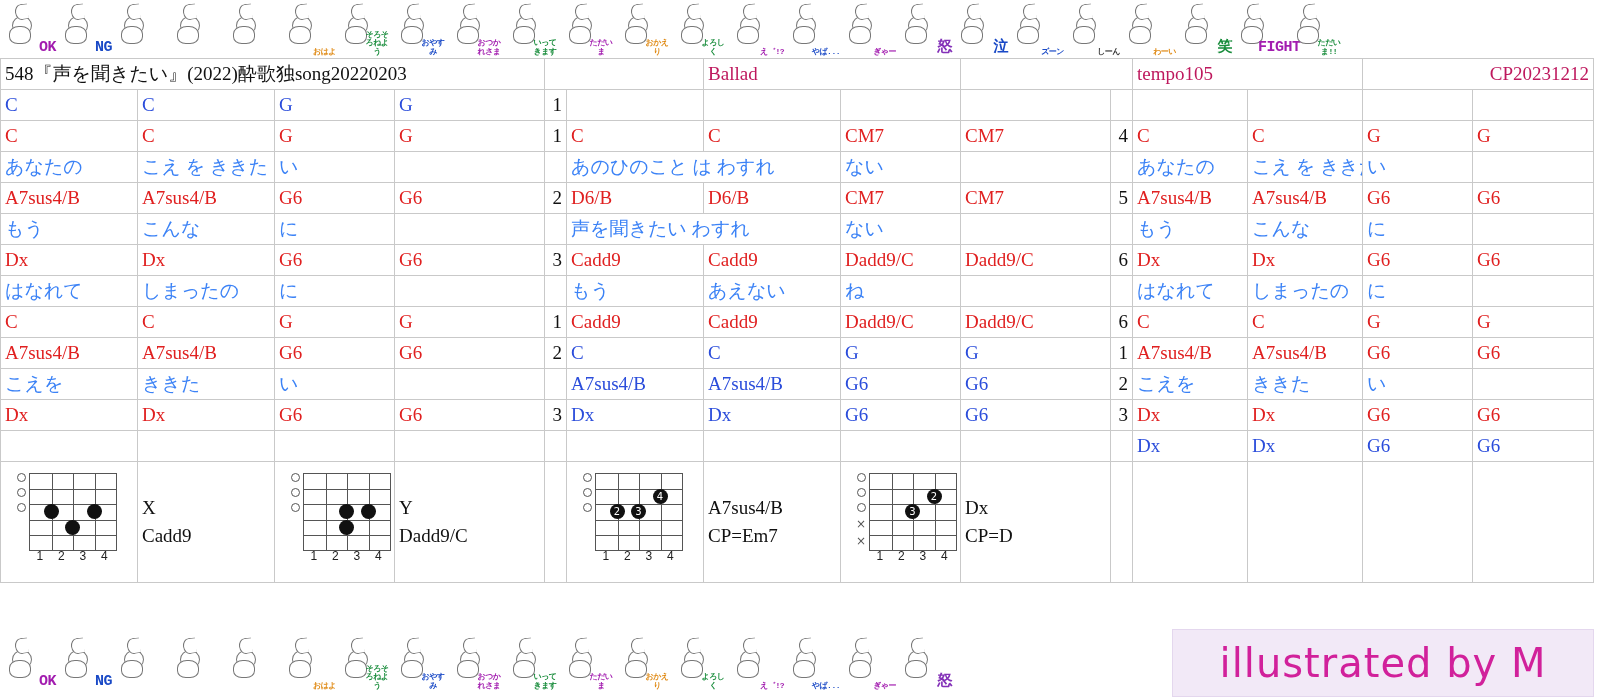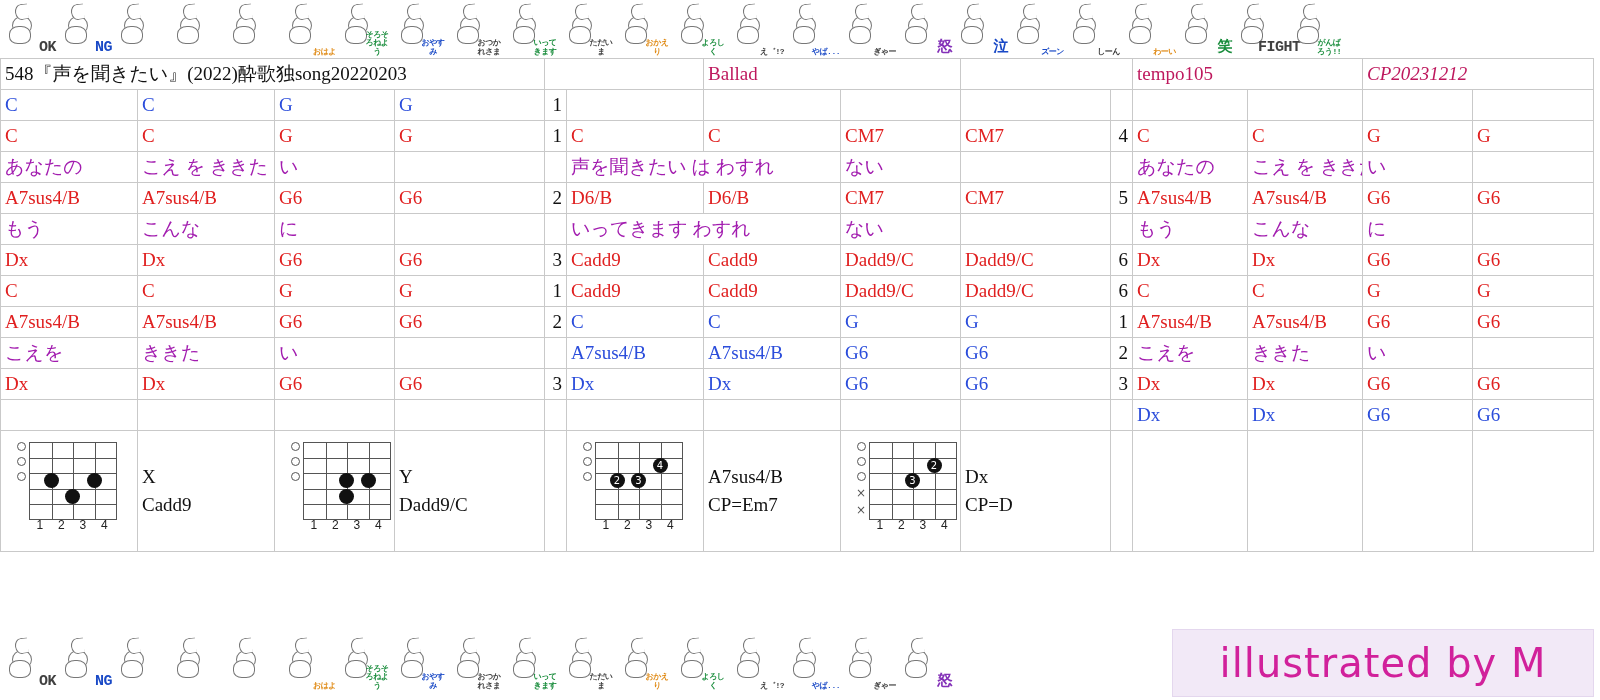--- a/index.html
+++ b/index.html
@@ -36,21 +36,21 @@
   .sticker .body{
     position:absolute;left:5px;top:24px;width:20px;height:16px;
     border:1.4px solid #777;border-radius:45% 45% 40% 40%;background:#fff;
   }
   .sticker .word{
     position:absolute;right:0;bottom:0;max-width:30px;
     font-size:8px;font-weight:bold;letter-spacing:-0.5px;
   }
   .sticker.big .word{font-size:15px;}
 
-  .w-red{color:#404040;} .w-blue{color:#1949c6;} .w-green{color:#188c3b;}
+  .w-red{color:#a21caf;} .w-blue{color:#1949c6;} .w-green{color:#188c3b;}
   .w-pink{color:#e0559a;} .w-orange{color:#e08b16;} .w-purple{color:#8330b8;}
   .w-black{color:#333;}
 
   
   .sheet{
     position:absolute;left:0;top:58px;width:1600px;
   }
   table.grid{
     border-collapse:collapse;table-layout:fixed;width:1593px;
     font-family:"Liberation Serif", serif;
@@ -58,25 +58,25 @@
   table.grid td{
     border:1px solid #c9c9c9;
     padding:1px 4px;
     font-size:19px;
     height:28px;
     vertical-align:middle;
     white-space:nowrap;overflow:hidden;
   }
   .c-red{color:#e02020;}
   .c-blue{color:#2b4ddb;}
-  .lyric{font-size:18px;color:#a21caf;}
+  .lyric{font-size:18px;color:#3b82f6;}
   .num{text-align:right;padding-right:4px;color:#111;font-size:18px;}
   .title-cell{font-size:25px;color:#111;}
   .meta-cell{font-size:19px;color:#be185d;}
-  .right-meta{text-align:left;font-style:italic;}
+  .right-meta{text-align:right;}
 
   
   .diagram-wrap{position:relative;width:118px;height:98px;margin:2px 0 0 6px;}
   .fret{position:absolute;left:18px;top:8px;width:86px;height:76px;
         border:1.5px solid #555;background:#fff;}
   .fret i{position:absolute;background:#555;}
   .vline{width:1px;height:100%;top:0;}
   .hline{height:1px;width:100%;left:0;}
   .dot{position:absolute;width:15px;height:15px;border-radius:50%;
        background:#111;color:#fff;font-size:10px;line-height:15px;
@@ -221,21 +221,21 @@
         <span class="word w-green">笑</span>
       </div>
       <div class="sticker big">
         <span class="bun"></span>
         <span class="body"></span>
         <span class="word w-red">FIGHT</span>
       </div>
       <div class="sticker">
         <span class="bun"></span>
         <span class="body"></span>
-        <span class="word w-green">がんばろう!!</span>
+        <span class="word w-green">ただいま!!</span>
       </div>
     </div>
 
   <div class="sheet">
     <table class="grid">
       <colgroup>
         <col style="width:137px">
           <col style="width:137px">
           <col style="width:120px">
           <col style="width:150px">
@@ -294,21 +294,21 @@
         <td class="c-red">G</td>
         <td class="c-red">G</td>
       </tr>
 
       <tr>
         <td class="lyric">あなたの</td>
         <td class="lyric">こえ を  ききた</td>
         <td class="lyric">い</td>
         <td></td>
         <td></td>
-        <td class="lyric" colspan="2">声を聞きたい は  わすれ</td>
+        <td class="lyric" colspan="2">あのひのこと は  わすれ</td>
         <td class="lyric">ない</td>
         <td></td>
         <td></td>
         <td class="lyric">あなたの</td>
         <td class="lyric">こえ を  ききた</td>
         <td class="lyric">い</td>
         <td></td>
       </tr>
 
       <tr>
@@ -327,21 +327,21 @@
         <td class="c-red">G6</td>
         <td class="c-red">G6</td>
       </tr>
 
       <tr>
         <td class="lyric">もう</td>
         <td class="lyric">こんな</td>
         <td class="lyric">に</td>
         <td></td>
         <td></td>
-        <td class="lyric" colspan="2">いってきます  わすれ</td>
+        <td class="lyric" colspan="2">声を聞きたい  わすれ</td>
         <td class="lyric">ない</td>
         <td></td>
         <td></td>
         <td class="lyric">もう</td>
         <td class="lyric">こんな</td>
         <td class="lyric">に</td>
         <td></td>
       </tr>
 
       <tr>
@@ -354,20 +354,36 @@
         <td class="c-red">Cadd9</td>
         <td class="c-red">Dadd9/C</td>
         <td class="c-red">Dadd9/C</td>
         <td class="num">6</td>
         <td class="c-red">Dx</td>
         <td class="c-red">Dx</td>
         <td class="c-red">G6</td>
         <td class="c-red">G6</td>
       </tr>
 
+      <tr>
+        <td class="lyric">はなれて</td>
+        <td class="lyric">しまったの</td>
+        <td class="lyric">に</td>
+        <td></td>
+        <td></td>
+        <td class="lyric">もう</td>
+        <td class="lyric">あえない</td>
+        <td class="lyric">ね</td>
+        <td></td>
+        <td></td>
+        <td class="lyric">はなれて</td>
+        <td class="lyric">しまったの</td>
+        <td class="lyric">に</td>
+        <td></td>
+      </tr>
 
       <tr>
         <td class="c-red">C</td>
         <td class="c-red">C</td>
         <td class="c-red">G</td>
         <td class="c-red">G</td>
         <td class="num">1</td>
         <td class="c-red">Cadd9</td>
         <td class="c-red">Cadd9</td>
         <td class="c-red">Dadd9/C</td>

